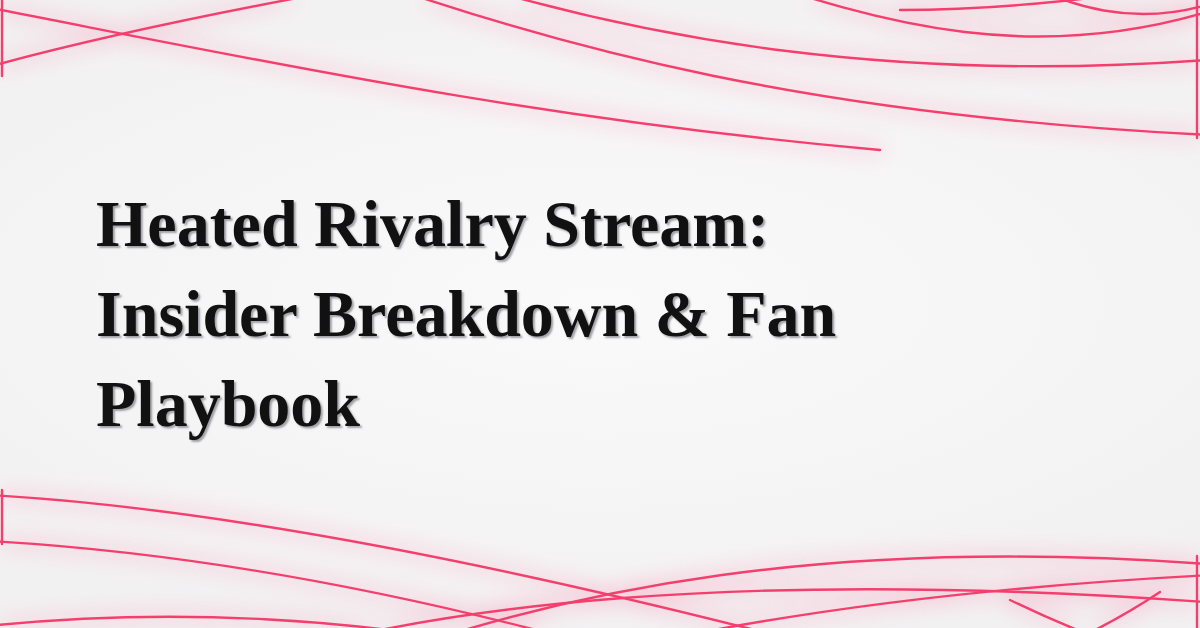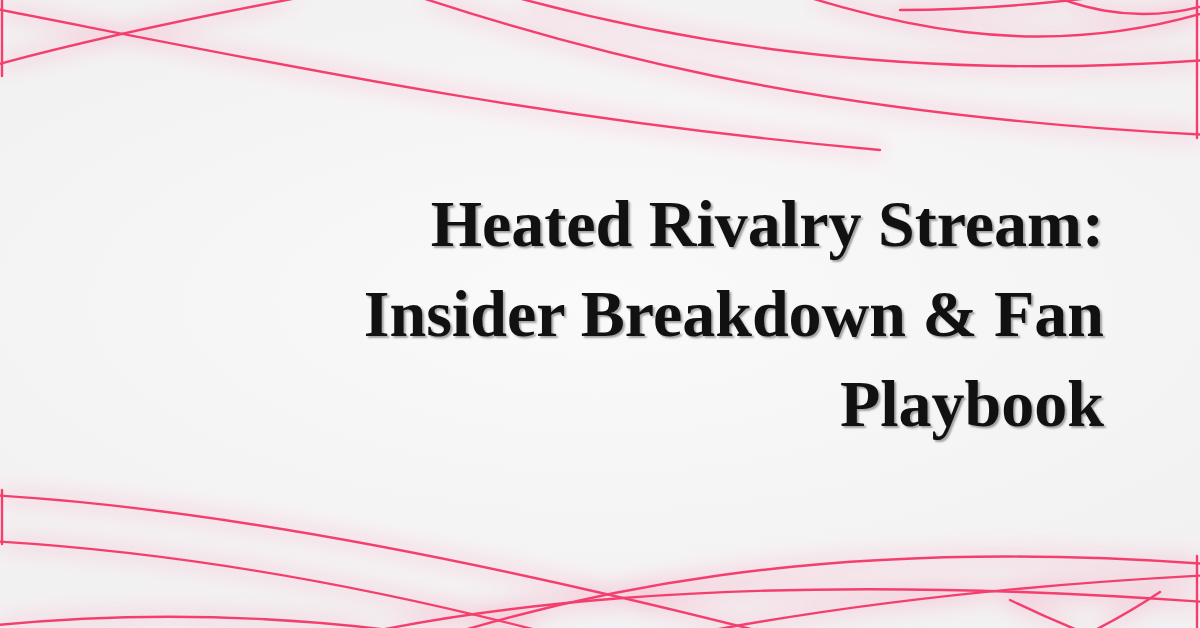--- a/index.html
+++ b/index.html
@@ -60,21 +60,21 @@
     flex-direction: column;
     align-items: center;
     justify-content: center;
     padding: 0 96px;
     box-sizing: border-box;
   }
 
   #page-title {
     margin: 0;
     width: 100%;
-    text-align: right;
+    text-align: left;
     font-family: "Liberation Serif", "DejaVu Serif", serif;
     font-weight: 700;
     font-size: 66px;
     line-height: 90px;
     letter-spacing: 0px;
     color: #111111;
     text-shadow: 2px 2px 2px rgba(90, 90, 96, 0.55);
     white-space: pre-line;
   }
 </style>

